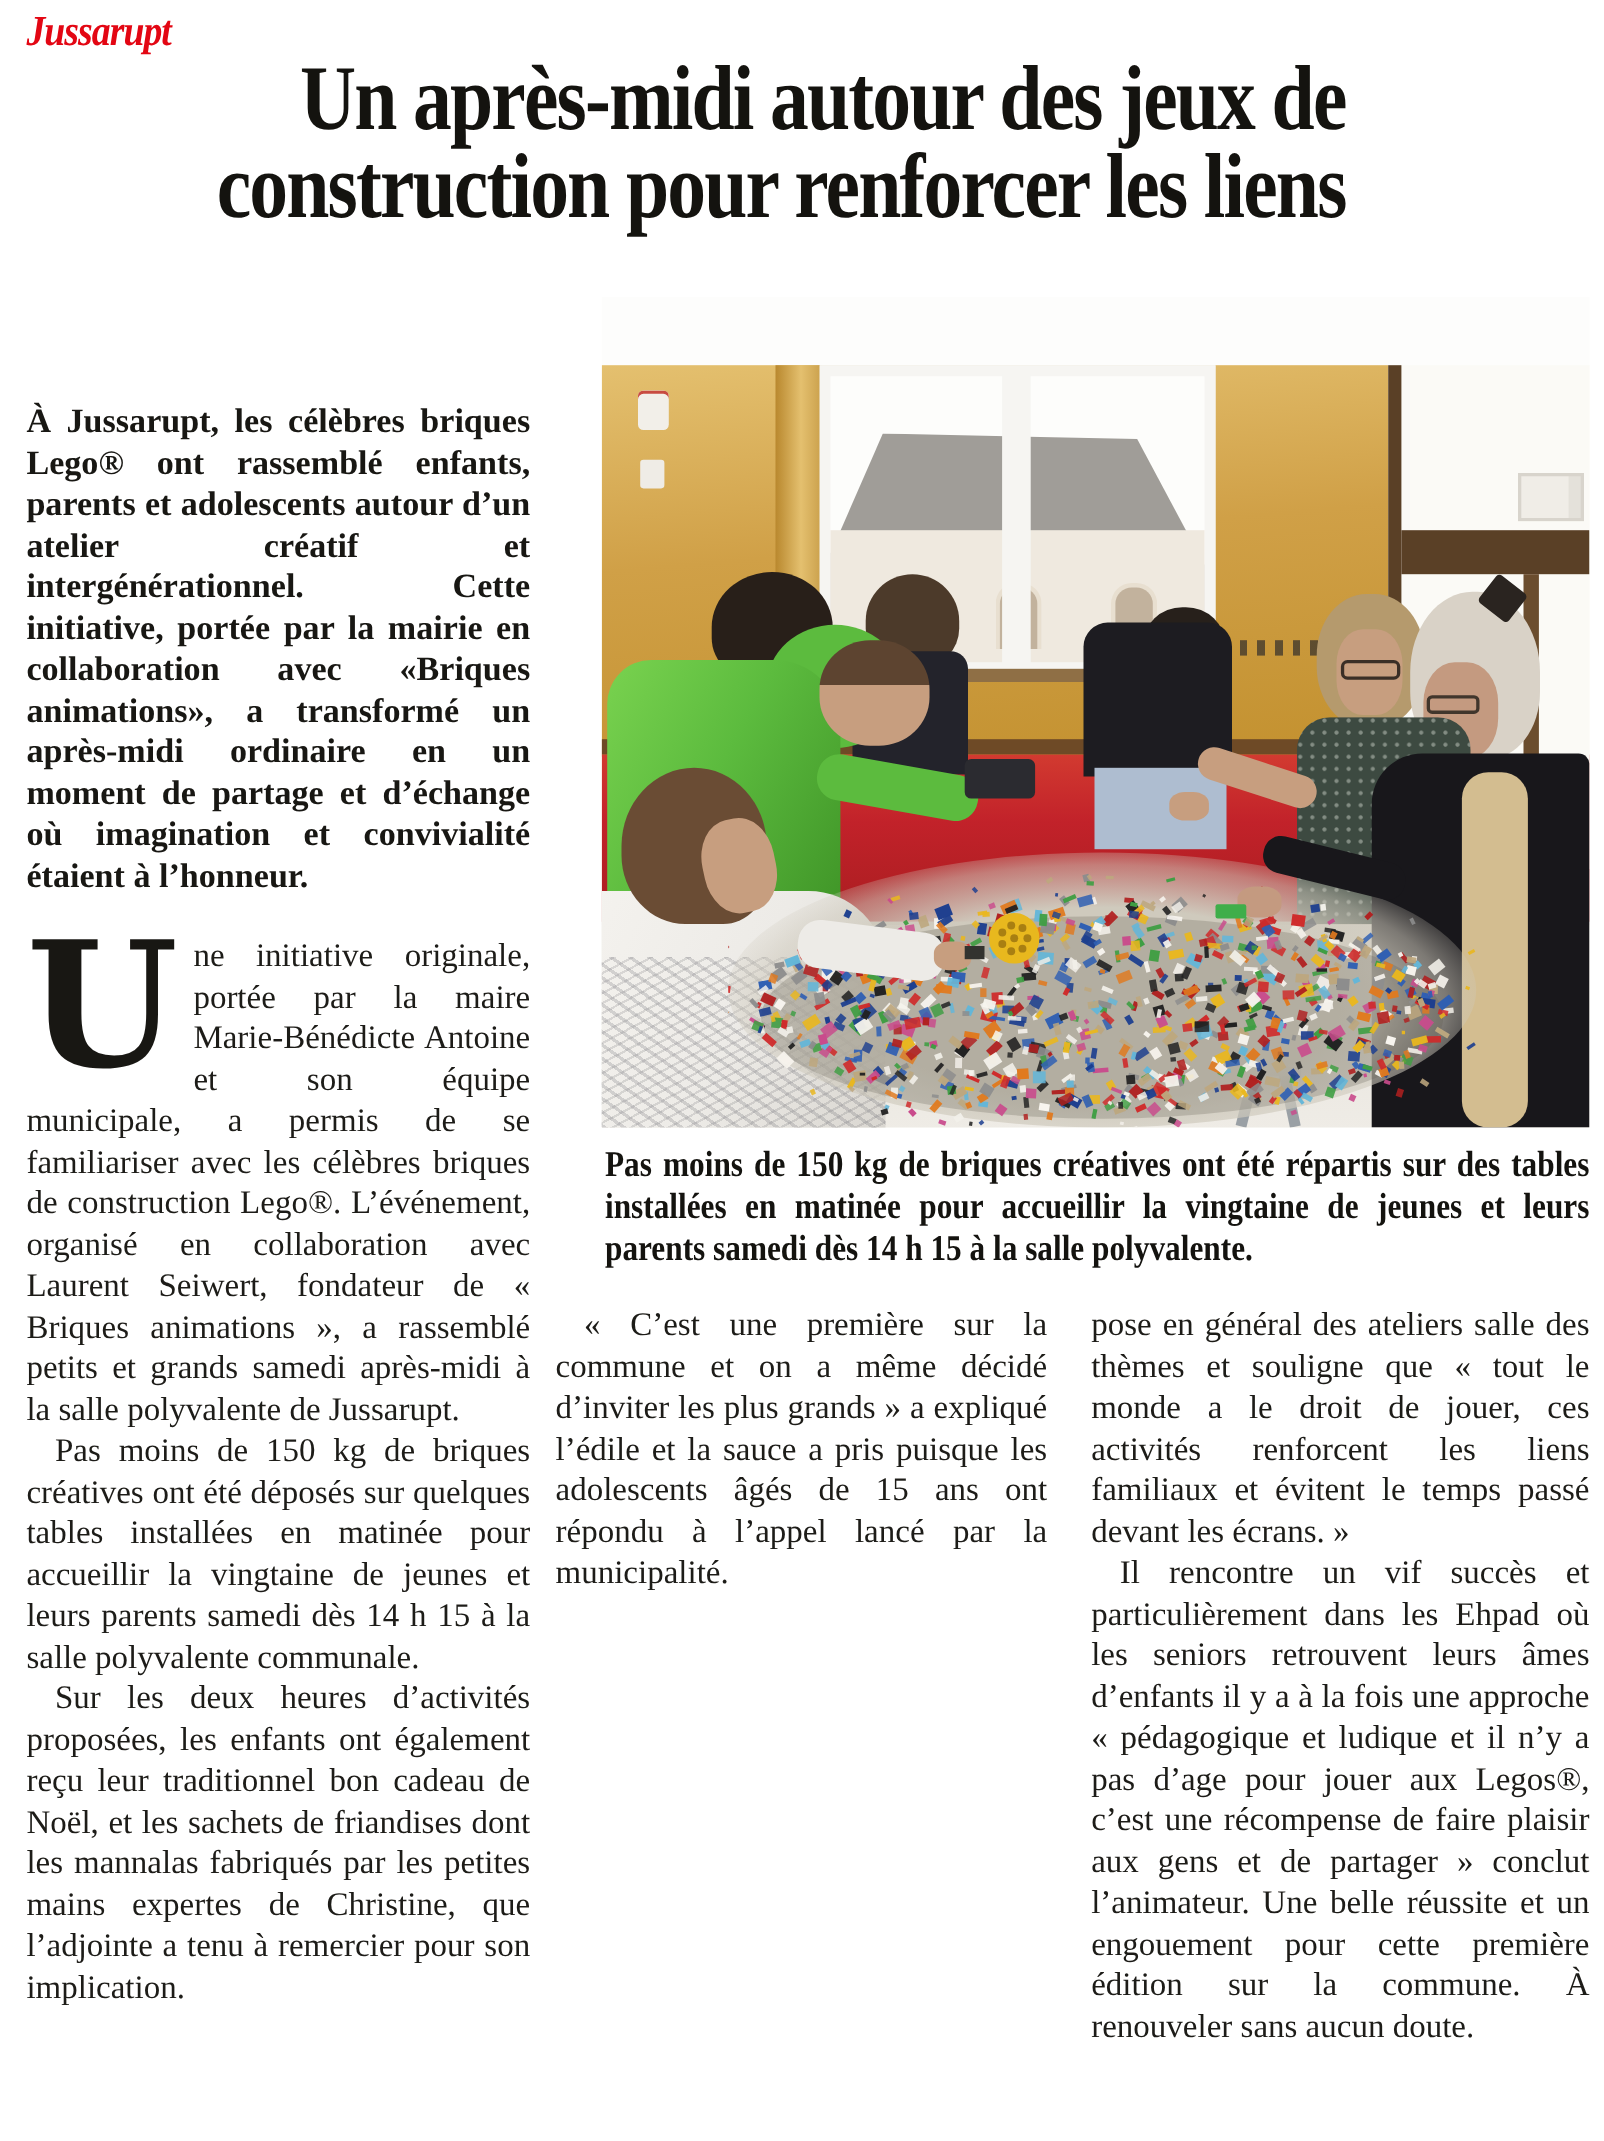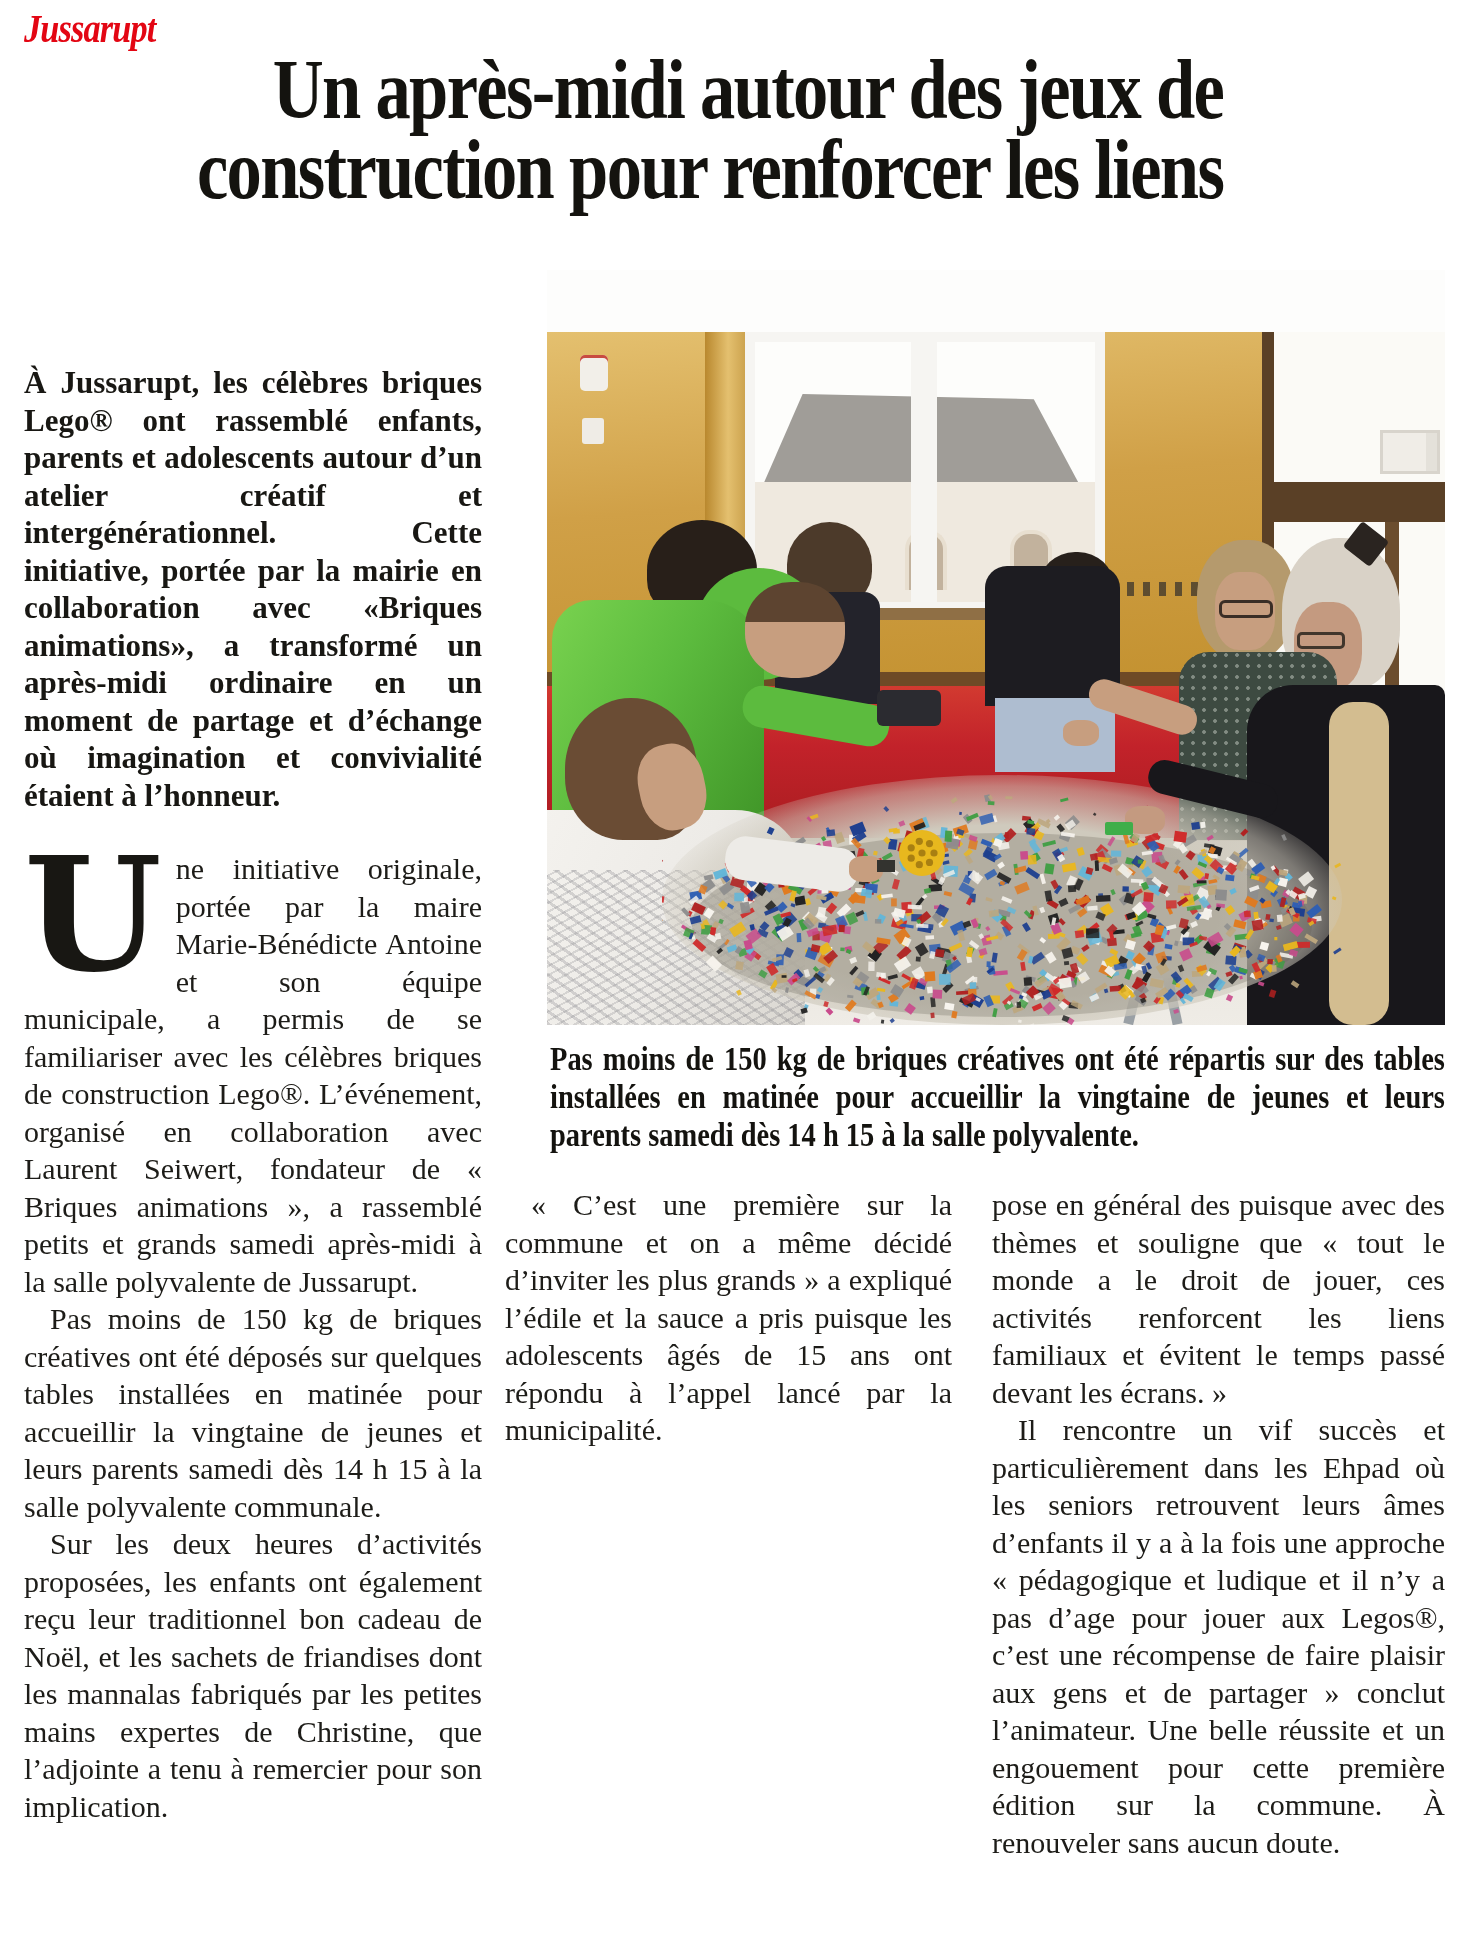--- a/index.html
+++ b/index.html
@@ -1162,17 +1162,17 @@
 
   <div class="caption">
     <span class="cond">Pas moins de 150 kg de briques créatives ont été répartis sur des tables installées en matinée pour accueillir la vingtaine de jeunes et leurs parents samedi dès 14 h 15 à la salle polyvalente.</span>
   </div>
 
   <div class="col" id="col2">
     <p class="bodytext indent">« C’est une première sur la commune et on a même décidé d’inviter les plus grands » a expliqué l’édile et la sauce a pris puisque les adolescents âgés de 15 ans ont répondu à l’appel lancé par la municipalité.</p>
   </div>
 
   <div class="col" id="col3">
-    <p class="bodytext">pose en général des puisque avec des thèmes et souligne que « tout le monde a le droit de jouer, ces activités renforcent les liens familiaux et évitent le temps passé devant les écrans. »</p>
+    <p class="bodytext">pose en général des ateliers salle des thèmes et souligne que « tout le monde a le droit de jouer, ces activités renforcent les liens familiaux et évitent le temps passé devant les écrans. »</p>
     <p class="bodytext indent">Il rencontre un vif succès et particulièrement dans les Ehpad où les seniors retrouvent leurs âmes d’enfants il y a à la fois une approche « pédagogique et ludique et il n’y a pas d’age pour jouer aux Legos®, c’est une récompense de faire plaisir aux gens et de partager » conclut l’animateur. Une belle réussite et un engouement pour cette première édition sur la commune. À renouveler sans aucun doute.</p>
   </div>
 
 </div>
 
 </body></html>

